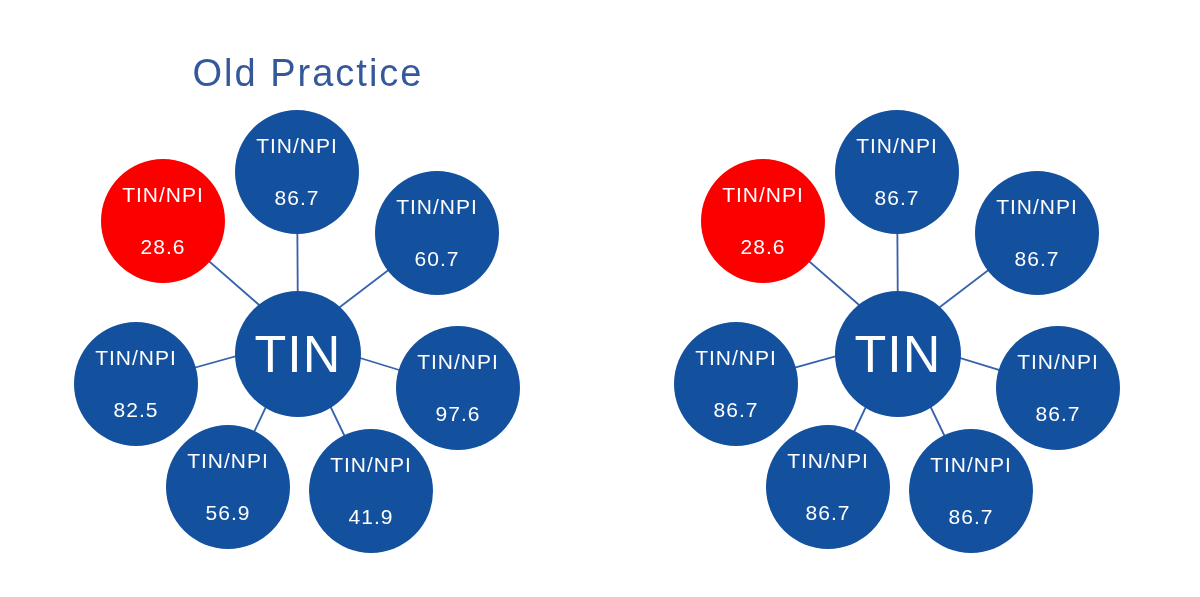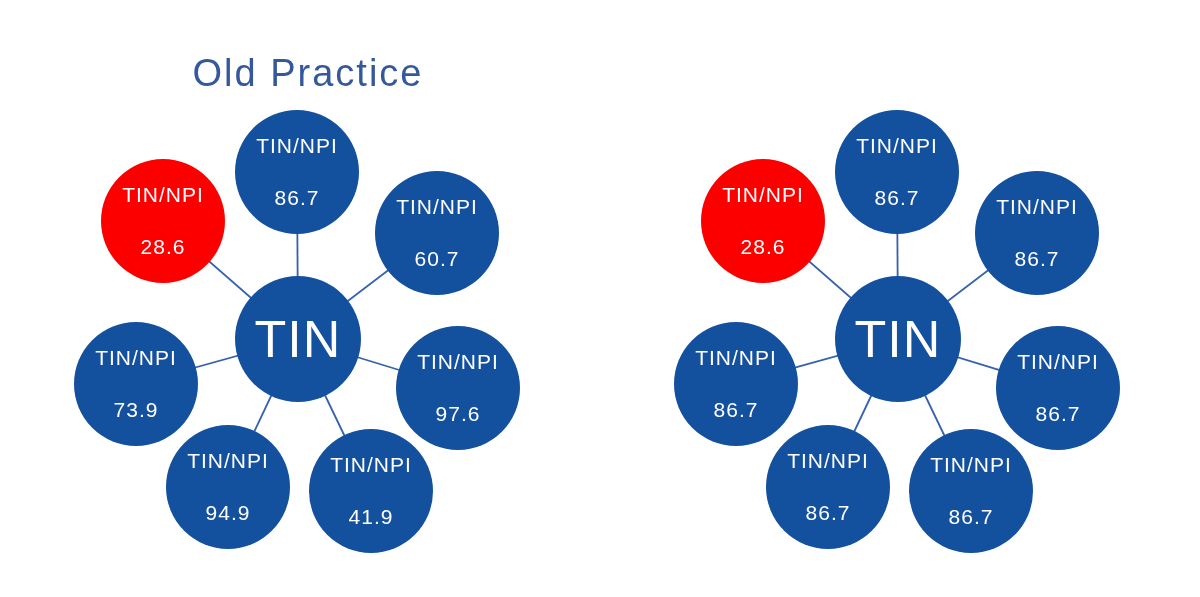--- a/index.html
+++ b/index.html
@@ -28,21 +28,21 @@
   .spoke{width:124px;height:124px;font-size:21px;line-height:28px;letter-spacing:1px;}
   .hub{width:126px;height:126px;font-size:52px;line-height:56px;letter-spacing:1px;}
   
   .pos-top        {left:235px;top:110px;}
   .pos-upper-right{left:375px;top:171px;}
   .pos-right      {left:396px;top:326px;}
   .pos-lower-right{left:309px;top:429px;}
   .pos-lower-left {left:166px;top:425px;}
   .pos-left       {left:74px; top:322px;}
   .pos-upper-left {left:101px;top:159px;}
-  .pos-hub        {left:235px;top:276px;}
+  .pos-hub        {left:235px;top:291px;}
 </style>
 </head>
 <body>
 
 <div class="panel panel-left">
   <div class="title">Old Practice</div>
 
   <svg class="links" width="600" height="597" viewBox="0 0 600 597">
     <line x1="298" y1="339" x2="297" y2="172"></line>
     <line x1="298" y1="339" x2="437" y2="233"></line>
@@ -64,25 +64,25 @@
   <div class="node spoke pos-right" data-color="blue">
     <span>TIN/NPI</span>
     <span>97.6</span>
   </div>
   <div class="node spoke pos-lower-right" data-color="blue">
     <span>TIN/NPI</span>
     <span>41.9</span>
   </div>
   <div class="node spoke pos-lower-left" data-color="blue">
     <span>TIN/NPI</span>
-    <span>94.9</span>
+    <span>56.9</span>
   </div>
   <div class="node spoke pos-left" data-color="blue">
     <span>TIN/NPI</span>
-    <span>73.9</span>
+    <span>82.5</span>
   </div>
   <div class="node spoke pos-upper-left" data-color="red">
     <span>TIN/NPI</span>
     <span>28.6</span>
   </div>
   <div class="node hub pos-hub" data-color="blue">
     <span>TIN</span>
   </div>
 </div>
 

